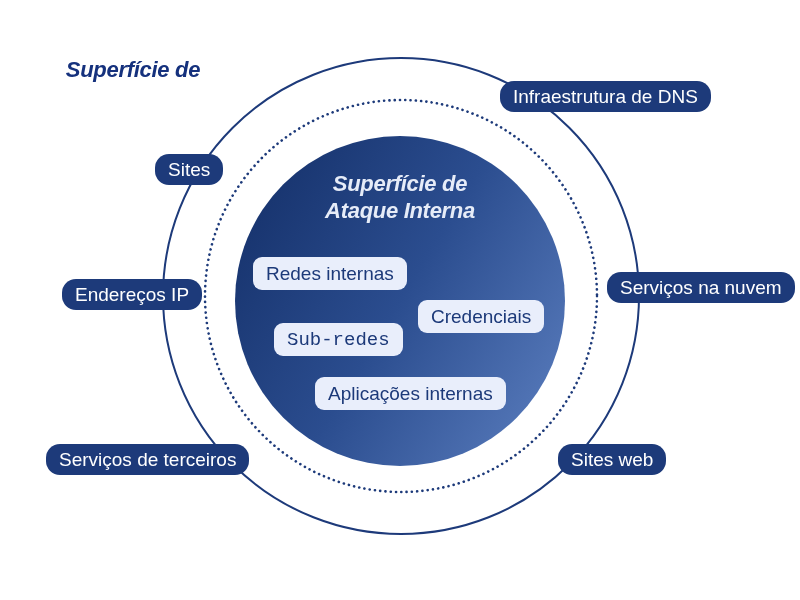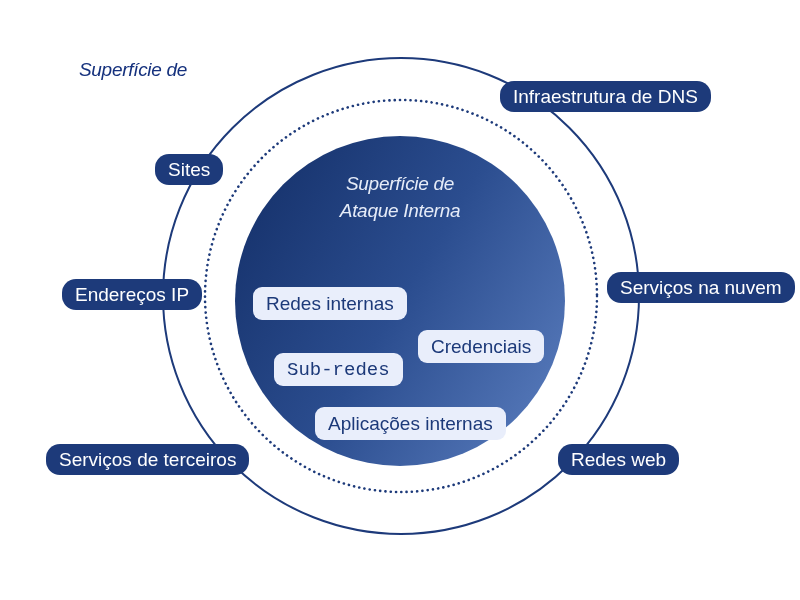--- a/index.html
+++ b/index.html
@@ -8,26 +8,26 @@
     width: 800px;
     height: 600px;
     overflow: hidden;
     background: #ffffff;
     font-family: "Liberation Sans", sans-serif;
   }
   .stage svg { position: absolute; left: 0; top: 0; }
 
   .title {
     position: absolute;
-    font-weight: normal;
+    font-weight: bold;
     font-style: italic;
     text-align: center;
     letter-spacing: -0.3px;
     line-height: 27px;
-    font-size: 19px;
+    font-size: 22px;
   }
   .title-external { left: 28px; top: 56px; width: 210px; color: #15317d; }
   .title-internal { left: 290px; top: 170px; width: 220px; color: #e6ecf8; }
 
   .pill {
     position: absolute;
     display: inline-flex;
     align-items: center;
     justify-content: center;
     white-space: nowrap;
@@ -40,21 +40,20 @@
     height: 31px;
     padding: 0 13px;
     border-radius: 14px;
   }
   .pill-light {
     background: #e9eefb;
     color: #1c3979;
     height: 33px;
     padding: 0 13px;
     border-radius: 9px;
-    margin-top: 30px;
   }
 
   
   .p-dns        { left: 500px; top:  81px; }
   .p-sites      { left: 155px; top: 154px; }
   .p-ip         { left:  62px; top: 279px; }
   .p-nuvem      { left: 607px; top: 272px; }
   .p-terceiros  { left:  46px; top: 444px; }
   .p-apps       { left: 558px; top: 444px; }
 
@@ -89,20 +88,20 @@
   <div class="title title-internal">
     <div>Superfície de</div>
     <div>Ataque Interna</div>
   </div>
 
   <div class="pill pill-dark p-dns">Infraestrutura de DNS</div>
   <div class="pill pill-dark p-ip">Endereços IP</div>
   <div class="pill pill-dark p-sites">Sites</div>
   <div class="pill pill-dark p-nuvem">Serviços na nuvem</div>
   <div class="pill pill-dark p-terceiros">Serviços de terceiros</div>
-  <div class="pill pill-dark p-apps">Redes web</div>
+  <div class="pill pill-dark p-apps">Sites web</div>
 
   <div class="pill pill-light p-redes">Redes internas</div>
   <div class="pill pill-light p-cred">Credenciais</div>
   <div class="pill pill-light p-sub">Sub-redes</div>
   <div class="pill pill-light p-aplic">Aplicações internas</div>
 
 </div>
 
 </body></html>

